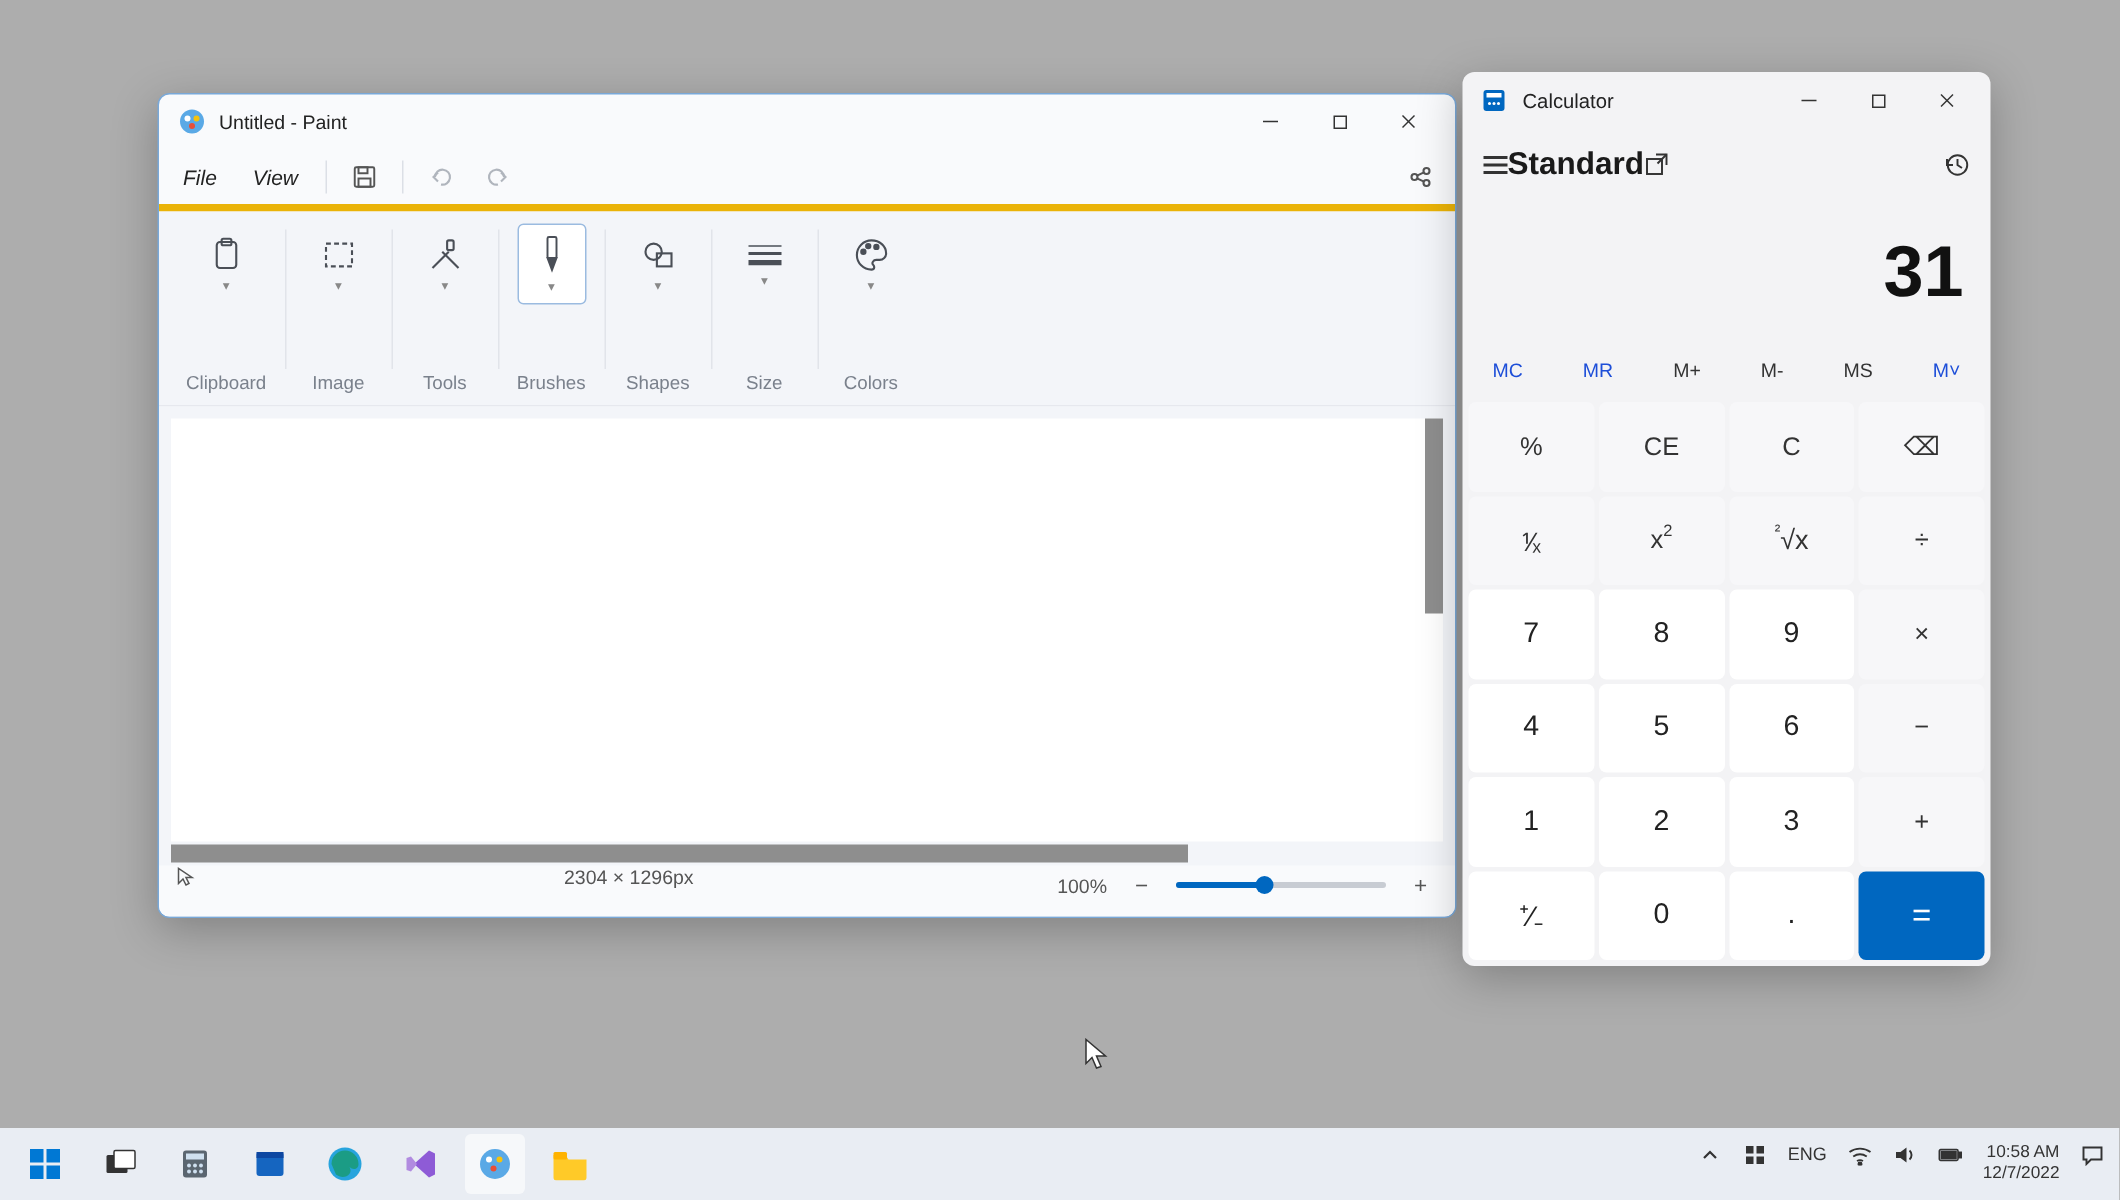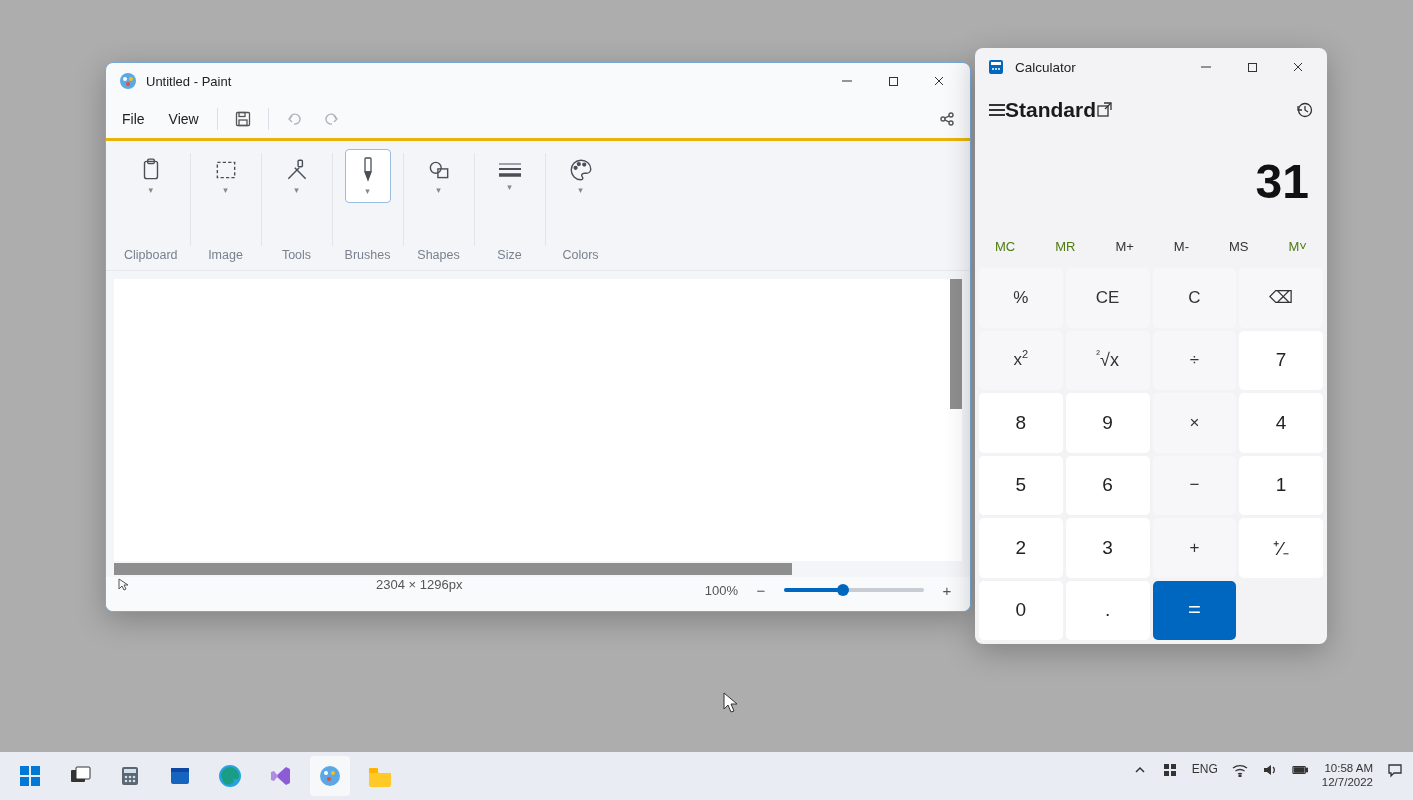--- a/index.html
+++ b/index.html
@@ -21,21 +21,21 @@
     flex-direction: column;
     overflow: hidden;
   }
   
   #paint { left: 105px; top: 62px; width: 866px; height: 550px; border:1px solid #79a8d8;}
   .pt-titlebar { height: 36px; display:flex; align-items:center; padding: 0 8px;}
   .pt-icon { width:20px; height:20px; margin:0 8px 0 4px; display:inline-flex;}
   .pt-title { font-size:13px; color:#222; }
   .spacer { flex:1; }
   .winbtn { width:46px; height:36px; display:flex; align-items:center; justify-content:center; color:#444; font-size:13px; }
-  .pt-menubar { height:42px; display:flex; align-items:center; padding:0 4px; gap:0px; border-bottom:3px solid #eab308;}
+  .pt-menubar { height:42px; display:flex; align-items:center; padding:0 4px; gap:0px; border-bottom:5px solid #eab308;font-style:italic;}
   .pt-menuitem { padding:6px 12px; font-size:14px; color:#222;}
   .pt-menuitem.icon { padding:6px 10px; color:#555;}
   .pt-menuitem.disabled { color:#b0b5bd;}
   .pt-menusep { width:1px; height:22px; background:#dcdfe6; margin:0 6px;}
   .pt-ribbon { height:130px; background:#f3f5f9; display:flex; padding:8px 6px 0 6px; gap:0; border-bottom:1px solid #e6e8ee;}
   .pt-group { display:flex; flex-direction:column; align-items:center; padding:0 12px;}
   .pt-group-sep{width:1px;background:#e1e4ea;margin:4px 0 24px 0;}
   .pt-tool { width:46px; height:54px; display:flex; flex-direction:column; align-items:center; justify-content:center; border-radius:4px; color:#4a4f57;}
   .pt-tool.selected { background:#fff; border:1px solid #9bbbe0;}
   .pt-tool-drop { font-size:9px; color:#888; margin-top:2px;}
@@ -58,21 +58,21 @@
   #calc { left:975px; top:48px; width:352px; height:596px; background:#f3f3f5;}
   .calc-titlebar { height:38px; display:flex; align-items:center; padding:0 6px 0 12px;}
   .calc-ico { width:18px; height:18px; margin-right:10px;}
   .calc-title { font-size:13.5px; color:#222;}
   .calc-header { height:48px; display:flex; align-items:center; padding:0 14px; }
   .hamburger{display:flex;flex-direction:column;gap:3px;}
   .hamburger span{width:16px;height:2px;background:#333;}
   .calc-mode { font-size:21px; font-weight:600; color:#1a1a1a;}
   .calc-display { height:94px; display:flex; align-items:center; justify-content:flex-end; padding:0 18px; font-size:48px; font-weight:600; color:#111;}
   .calc-mem { height:36px; display:flex; justify-content:space-around; align-items:center; font-size:13px;}
-  .calc-mem span.dis{color:#4d7c0f;}
+  .calc-mem span.dis{color:#1d4ed8;}
   .calc-mem span.en{color:#333;}
   .calc-grid { flex:1; display:grid; grid-template-columns:repeat(4,1fr); grid-auto-rows:1fr; gap:3px; padding:4px;}
   .cbtn { background:#fafafc; display:flex; align-items:center; justify-content:center; font-size:17px; color:#222; border-radius:5px;}
   .cbtn.op { background:#f7f7f9; color:#333;}
   .cbtn.num { background:#ffffff; font-size:19px;}
   .cbtn.eq { background:#0067c0; color:#fff; font-size:22px;}
   .cbtn .sup{font-size:11px;position:relative;top:-6px;}
   .cbtn .root{font-size:18px;}
 
   
@@ -334,20 +334,21 @@
     <span class="en">MS</span>
     <span class="dis">M˅</span>
   </div>
 
   <div class="calc-grid">
     <div class="cbtn op">%</div>
     <div class="cbtn op">CE</div>
     <div class="cbtn op">C</div>
     <div class="cbtn op">⌫</div>
 
+    <div class="cbtn op">⅟ₓ</div>
     <div class="cbtn op">
         <span>x</span>
         <span class="sup">2</span>
       </div>
     <div class="cbtn op">
         <span class="sup">²</span>
         <span class="root">√x</span>
       </div>
     <div class="cbtn op">÷</div>
 

